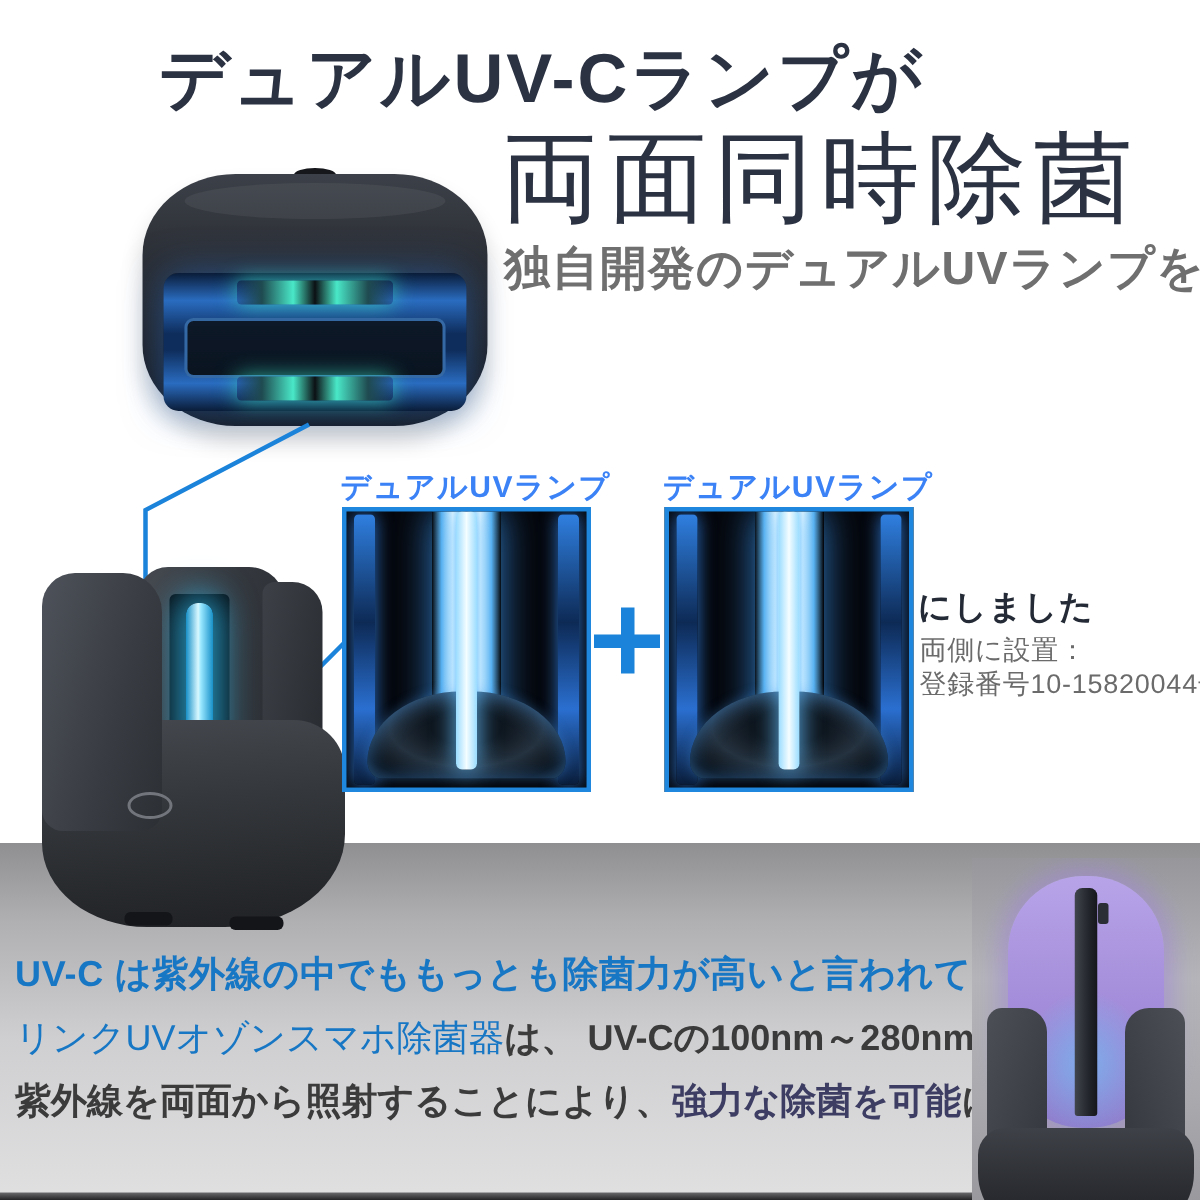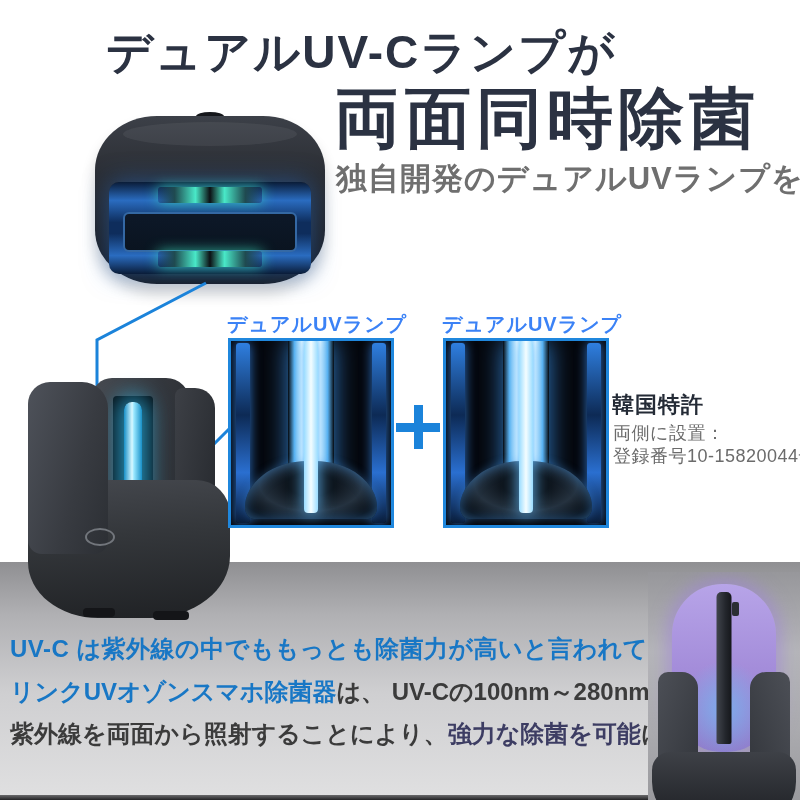--- a/index.html
+++ b/index.html
@@ -8,21 +8,21 @@
   .abs{position:absolute;}
 
   
   .gray-band{left:0;top:562px;width:800px;height:238px;
     background:linear-gradient(180deg,#8f8f92 0%,#b0b0b3 22%,#cfcfd1 55%,#e0e0e1 100%);}
   .bottom-strip{left:0;top:795px;width:800px;height:5px;
     background:linear-gradient(180deg,#6a6a6c,#232325);}
 
   
   .title1{left:106px;top:22px;font-size:46px;font-weight:900;color:#2b3242;letter-spacing:2px;white-space:nowrap;}
-  .title2{left:334px;top:74px;font-size:66px;font-weight:700;color:#2b3242;letter-spacing:5px;white-space:nowrap;}
+  .title2{left:334px;top:74px;font-size:66px;font-weight:400;color:#2b3242;letter-spacing:5px;white-space:nowrap;}
   .subtitle{font-size:31px;font-weight:600;color:#6f6f6f;letter-spacing:1px;white-space:nowrap;}
   .sub1{left:336px;top:158px;}
   .sub2{left:336px;top:200px;}
 
   
   .top-photo{left:95px;top:112px;width:230px;height:176px;}
   .barrel{left:0;top:4px;width:230px;height:168px;border-radius:62px/54px;
     background:linear-gradient(180deg,#3c4048 0%,#2b2e34 35%,#17191e 100%);
     box-shadow:0 10px 14px rgba(0,0,0,.18);}
   .barrel-sheen{left:28px;top:10px;width:174px;height:24px;border-radius:50%;
@@ -92,21 +92,21 @@
   .patent-title{left:612px;top:390px;font-size:22px;font-weight:800;color:#242b36;letter-spacing:1px;white-space:nowrap;}
   .patent-line{font-size:18px;color:#6b6b6b;letter-spacing:.5px;white-space:nowrap;}
   .patent-l1{left:613px;top:421px;}
   .patent-l2{left:613px;top:444px;}
 
   
   .bt{left:10px;white-space:nowrap;font-size:24px;}
   .bt1{top:633px;font-weight:800;color:#1877c5;letter-spacing:.5px;}
   .bt2{top:676px;font-weight:700;color:#3b3b3b;}
   .bt3{top:718px;font-weight:700;color:#3b3b3b;}
-  .hl-blue{color:#1877c5;font-weight:700;}
+  .hl-blue{color:#1877c5;font-weight:400;}
   .hl-navy{color:#3d3d63;font-weight:800;}
 
   
   .sanitize-photo{left:648px;top:572px;width:152px;height:228px;overflow:hidden;
     background:linear-gradient(180deg,#97979b 0%,#b5b5b9 35%,#aaaaae 70%,#9a9a9e 100%);}
   .pglow{left:24px;top:12px;width:104px;height:168px;border-radius:50px;
     background:linear-gradient(180deg,#b7a4e8 0%,#a48dda 50%,#907ccb 100%);
     box-shadow:0 0 16px 6px rgba(160,135,215,.6);}
   .bglow{left:50%;transform:translateX(-50%);top:88px;width:86px;height:98px;border-radius:50%;
     background:radial-gradient(ellipse,rgba(120,180,240,.85) 0%,rgba(120,180,240,0) 70%);}
@@ -184,21 +184,21 @@
   </div>
 
   <div class="abs lamp-photo photo-right">
     <div class="abs stripe stripe-l"></div>
     <div class="abs stripe stripe-r"></div>
     <div class="abs tubes"></div>
     <div class="abs dome"></div>
     <div class="abs tube-core"></div>
   </div>
 
-  <div class="abs patent-title">韓国特許</div>
+  <div class="abs patent-title">にしました</div>
   <div class="abs patent-line patent-l1">両側に設置：</div>
   <div class="abs patent-line patent-l2">登録番号10-15820044号</div>
 
   <div class="abs bt bt1">UV-C は紫外線の中でももっとも除菌力が高いと言われています。</div>
   <div class="abs bt bt2"><span class="hl-blue">リンクUVオゾンスマホ除菌器</span><span>は、 UV-Cの100nm～280nmの波長の</span></div>
   <div class="abs bt bt3"><span>紫外線を両面から照射することにより、</span><span class="hl-navy">強力な除菌を可能</span><span>にしました。</span></div>
 
   <div class="abs sanitize-photo">
     <div class="abs pglow"></div>
     <div class="abs bglow"></div>

